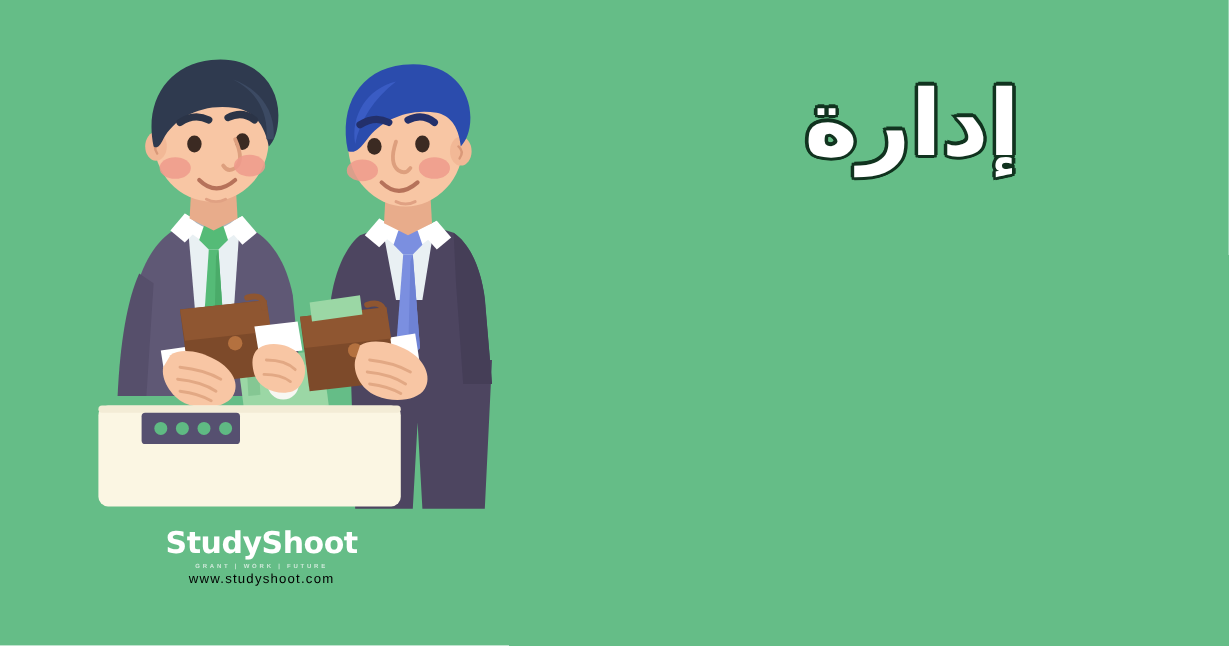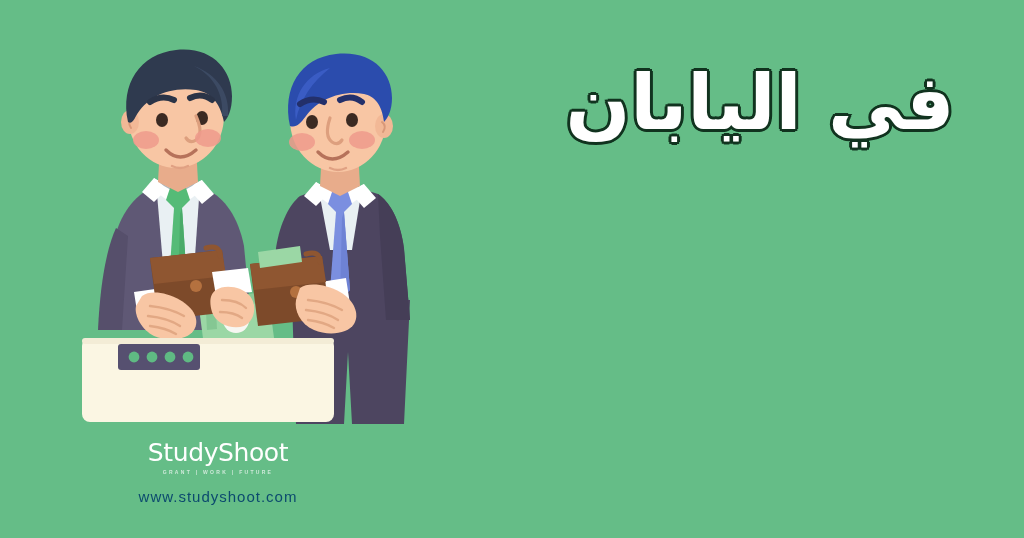--- a/index.html
+++ b/index.html
@@ -62,44 +62,44 @@
   #logo-block {
     position: absolute;
     left: 138px;
     top: 440px;
     width: 160px;
     text-align: center;
     direction: ltr;
   }
   #logo-wordmark {
     font-family: "DejaVu Sans", "Liberation Sans", sans-serif;
-    font-weight: 400;
+    font-weight: 700;
     font-size: 25px;
     line-height: 1.05;
     color: #ffffff;
     letter-spacing: -0.4px;
     white-space: nowrap;
   }
   #logo-tagline {
     margin-top: 4px;
     font-family: "Liberation Sans", "DejaVu Sans", sans-serif;
     font-weight: 700;
     font-size: 5px;
     line-height: 1;
     color: #cfe9da;
     letter-spacing: 2.3px;
     white-space: nowrap;
   }
   #logo-url {
-    margin-top: 14px;
+    margin-top: 3px;
     font-family: "Liberation Sans", "DejaVu Sans", sans-serif;
     font-weight: 400;
-    font-size: 15px;
+    font-size: 11px;
     line-height: 1;
-    color: #0c4a6e;
+    color: #000000;
     letter-spacing: 1.0px;
     white-space: nowrap;
   }
 </style>
 </head>
 <body>
 
 <div id="banner" style="background: rgb(101, 189, 135);">
 
   <div id="illustration">
@@ -290,21 +290,21 @@
             <circle cx="170" cy="357" r="5.4" fill="#5fba83"></circle>
             <circle cx="188" cy="357" r="5.4" fill="#5fba83"></circle>
           </g>
         </g>
 
       </g>
     </svg>
   </div>
 
   <div id="headline">
-    <span class="hl-line" style="color: rgb(255, 255, 255); -webkit-text-stroke-color: rgb(17, 51, 31);">في اليابان</span>
+    <span class="hl-line" style="color: rgb(255, 255, 255); -webkit-text-stroke-color: rgb(17, 51, 31);">إدارة</span>
   </div>
 
   <div id="logo-block">
     <div id="logo-wordmark">StudyShoot</div>
     <div id="logo-tagline">GRANT | WORK | FUTURE</div>
     <div id="logo-url">www.studyshoot.com</div>
   </div>
 
 </div>
 

